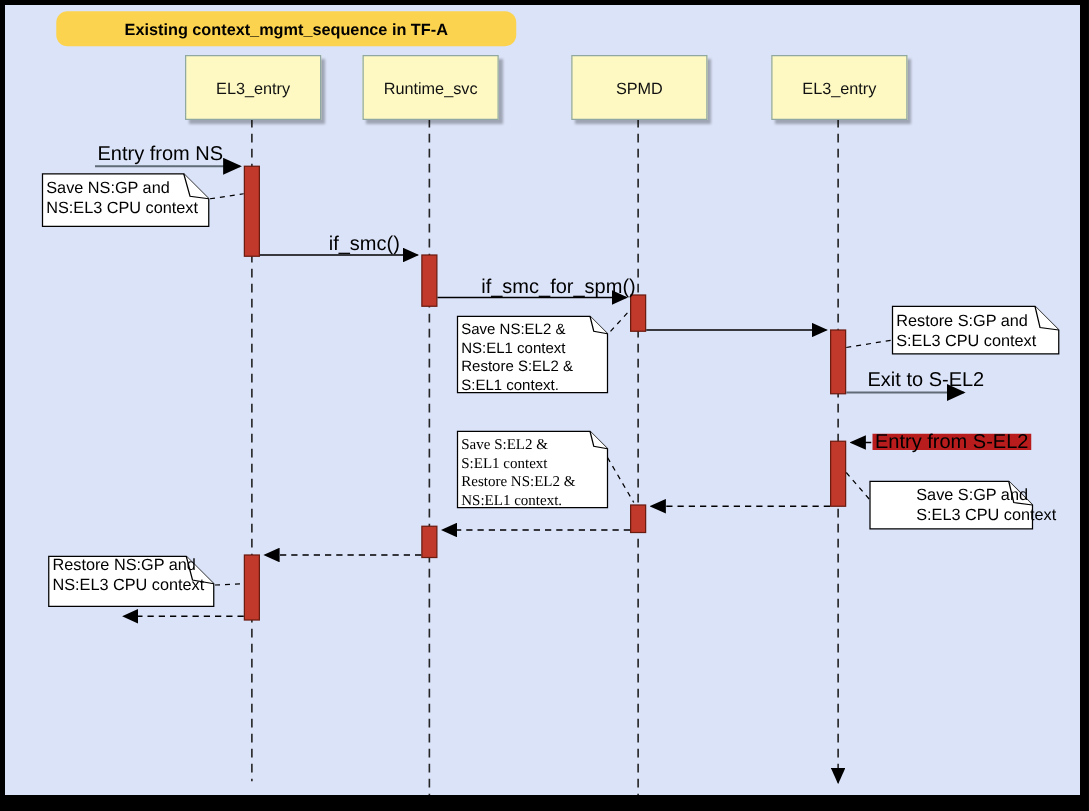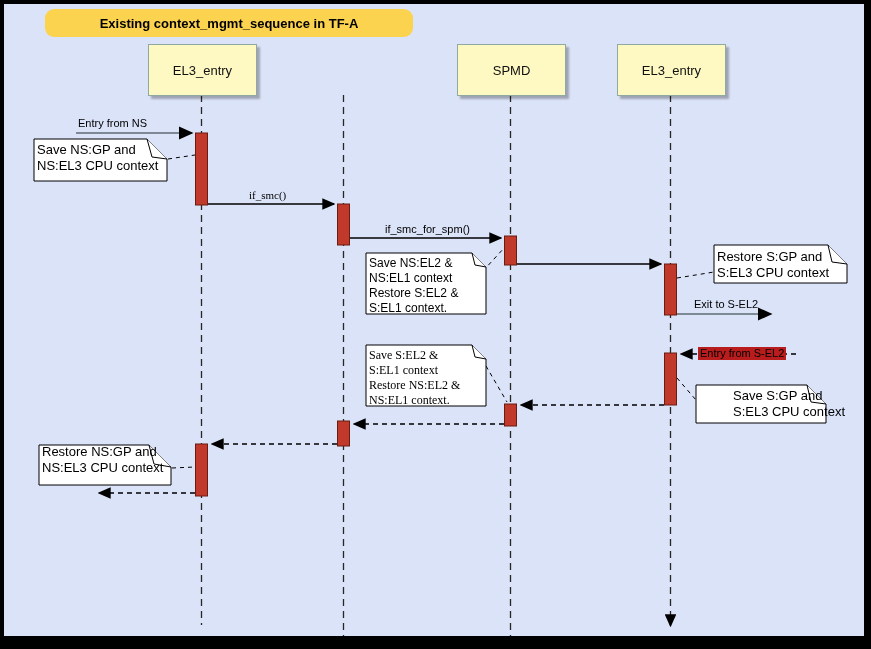--- a/index.html
+++ b/index.html
@@ -23,21 +23,21 @@
     font-size:13px; font-weight:bold; color:#000;
   }
   .lifeline-box {
     position:absolute; top:44px; width:107px; height:50px;
     background:#fef9c3; border:1px solid #8fa9a2;
     box-shadow:3px 3px 2px rgba(0,0,0,0.28);
     display:flex; align-items:center; justify-content:center;
     font-size:13px; color:#111;
   }
   .msg-label {
-    position:absolute; font-size:11px; color:#000; white-space:nowrap;
+    position:absolute; font-size:16px; color:#000; white-space:nowrap;
     line-height:13px;
   }
   .msg-label.on-line { background:#b91c1c; padding:0 2px; }
   .note-text {
     position:absolute; font-size:12px; line-height:15px;
     color:#000; white-space:pre-line;
   }
   .nt-2line { font-size:13px; line-height:16px; }
 </style>
 </head>
@@ -103,29 +103,32 @@
 
     <path d="M39,445 L149,445 L171,467 L171,485 L39,485 Z" fill="#fff" stroke="#000"></path>
     <path d="M149,445 L154,464 L171,467" fill="#fff" stroke="#000"></path>
   </svg>
 
   <div class="banner">Existing context_mgmt_sequence in TF-A</div>
 
   <div class="lifeline-box" style="left:148px;">
     <span>EL3_entry</span>
   </div>
+  <div class="lifeline-box" style="left:290px;">
+    <span>Runtime_svc</span>
+  </div>
   <div class="lifeline-box" style="left:457px;">
     <span>SPMD</span>
   </div>
   <div class="lifeline-box" style="left:617px;">
     <span>EL3_entry</span>
   </div>
 
   <div class="msg-label" style="left:78px; top:117px;">Entry from NS</div>
-  <div class="msg-label" style="left:249px; top:189px;font-family:Liberation Serif, serif;">if_smc()</div>
+  <div class="msg-label" style="left:263px; top:189px;">if_smc()</div>
   <div class="msg-label" style="left:385px; top:223px;">if_smc_for_spm()</div>
   <div class="msg-label" style="left:694px; top:298px;">Exit to S-EL2</div>
   <div class="msg-label on-line" style="left:698px; top:347px;">Entry from S-EL2</div>
 
   <div class="note-text nt-2line" style="left:37px; top:142px;">Save NS:GP and
 NS:EL3 CPU context</div>
   <div class="note-text" style="left:369px; top:256px;">Save NS:EL2 &amp;
 NS:EL1 context
 Restore S:EL2 &amp;
 S:EL1 context.</div>

